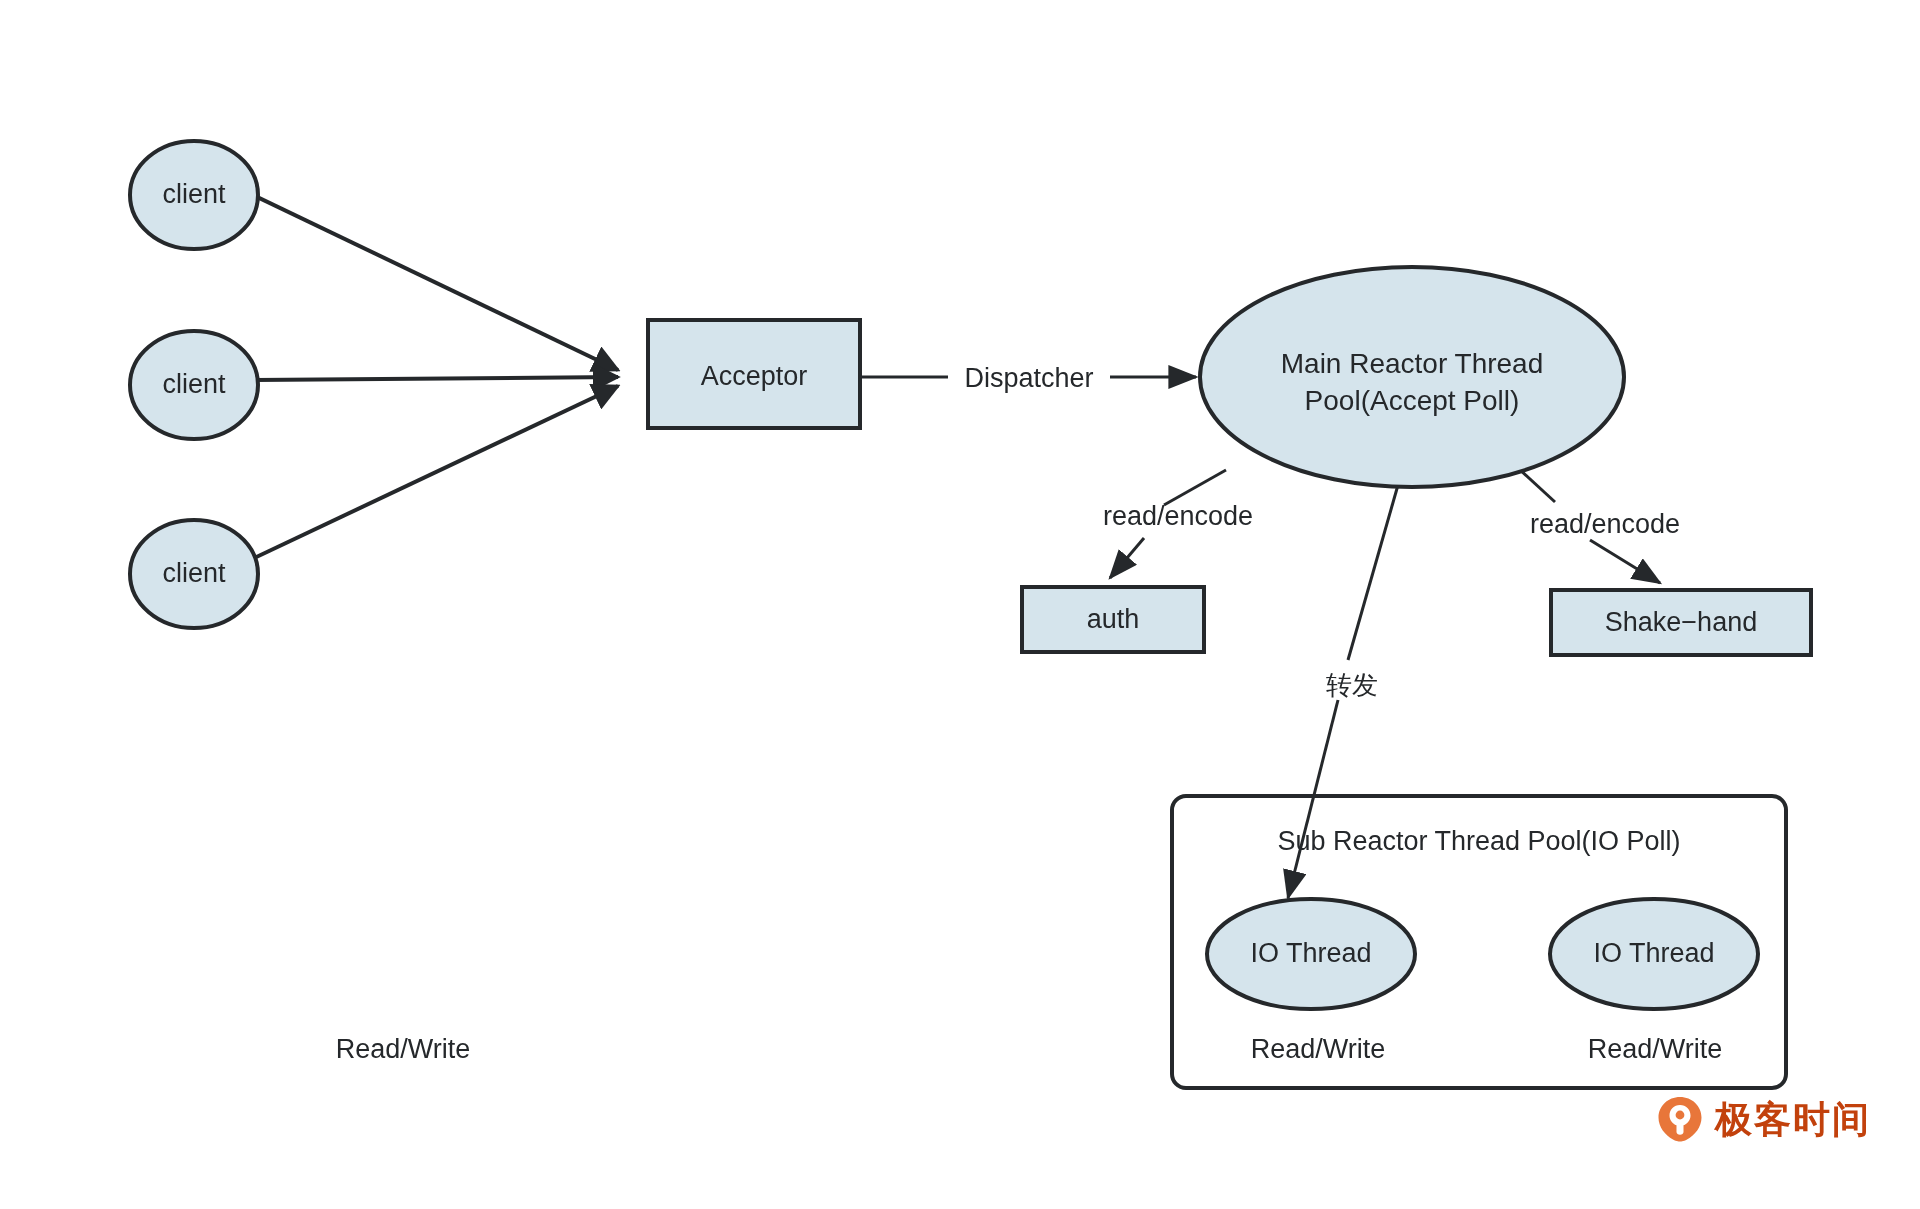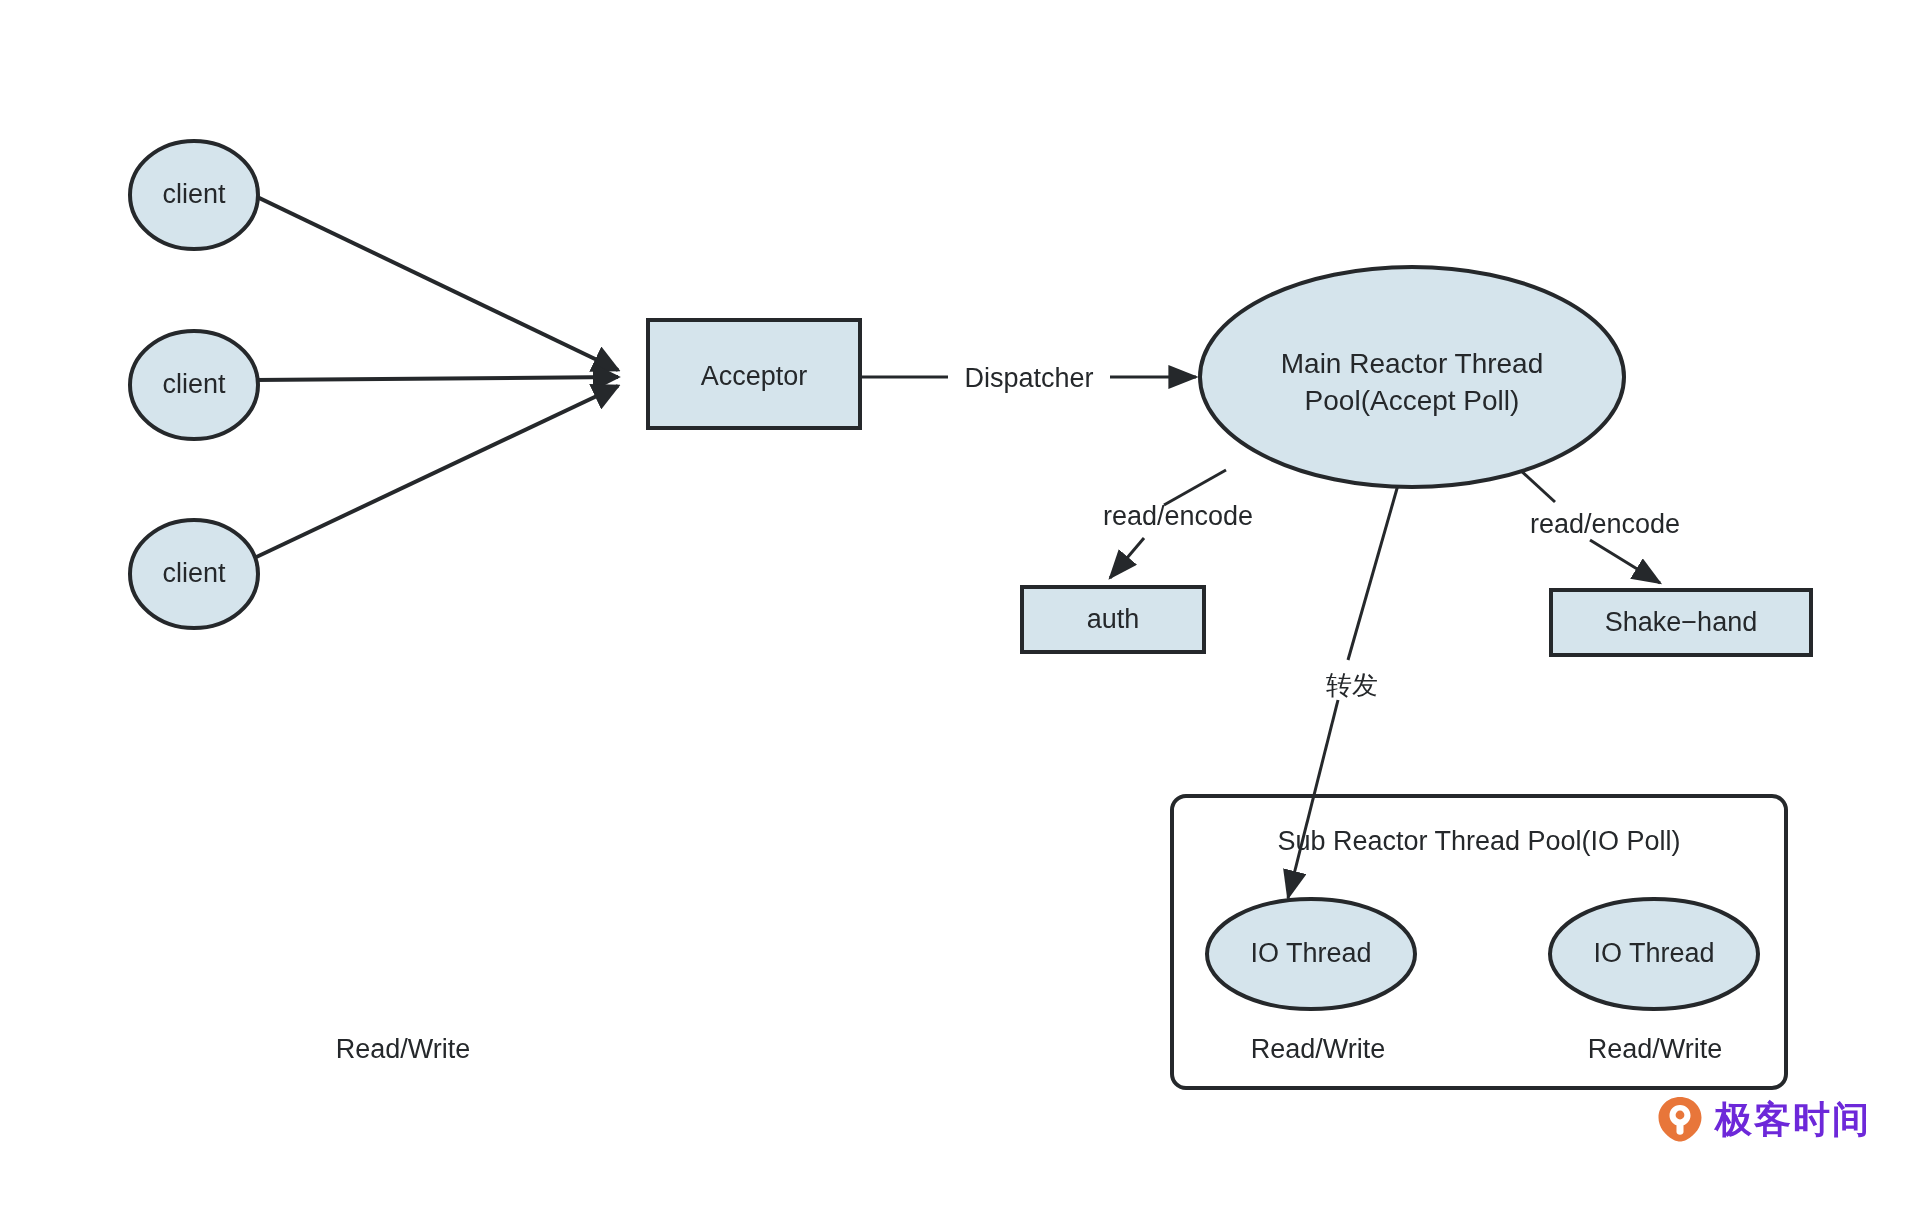--- a/index.html
+++ b/index.html
@@ -94,21 +94,21 @@
   }
   #watermark .mark {
     width: 46px;
     height: 46px;
     position: relative;
   }
   #watermark .wm-text {
     font-family: "DejaVu Sans", sans-serif;
     font-size: 37px;
     font-weight: 700;
-    color: #6d28d9;
+    color: #c2410c;
     letter-spacing: 2px;
     line-height: 1;
   }
 </style>
 </head>
 <body>
 
 <div id="diagram-root">
 
   <svg id="diagram-svg" viewBox="0 0 1920 1209" xmlns="http://www.w3.org/2000/svg">

